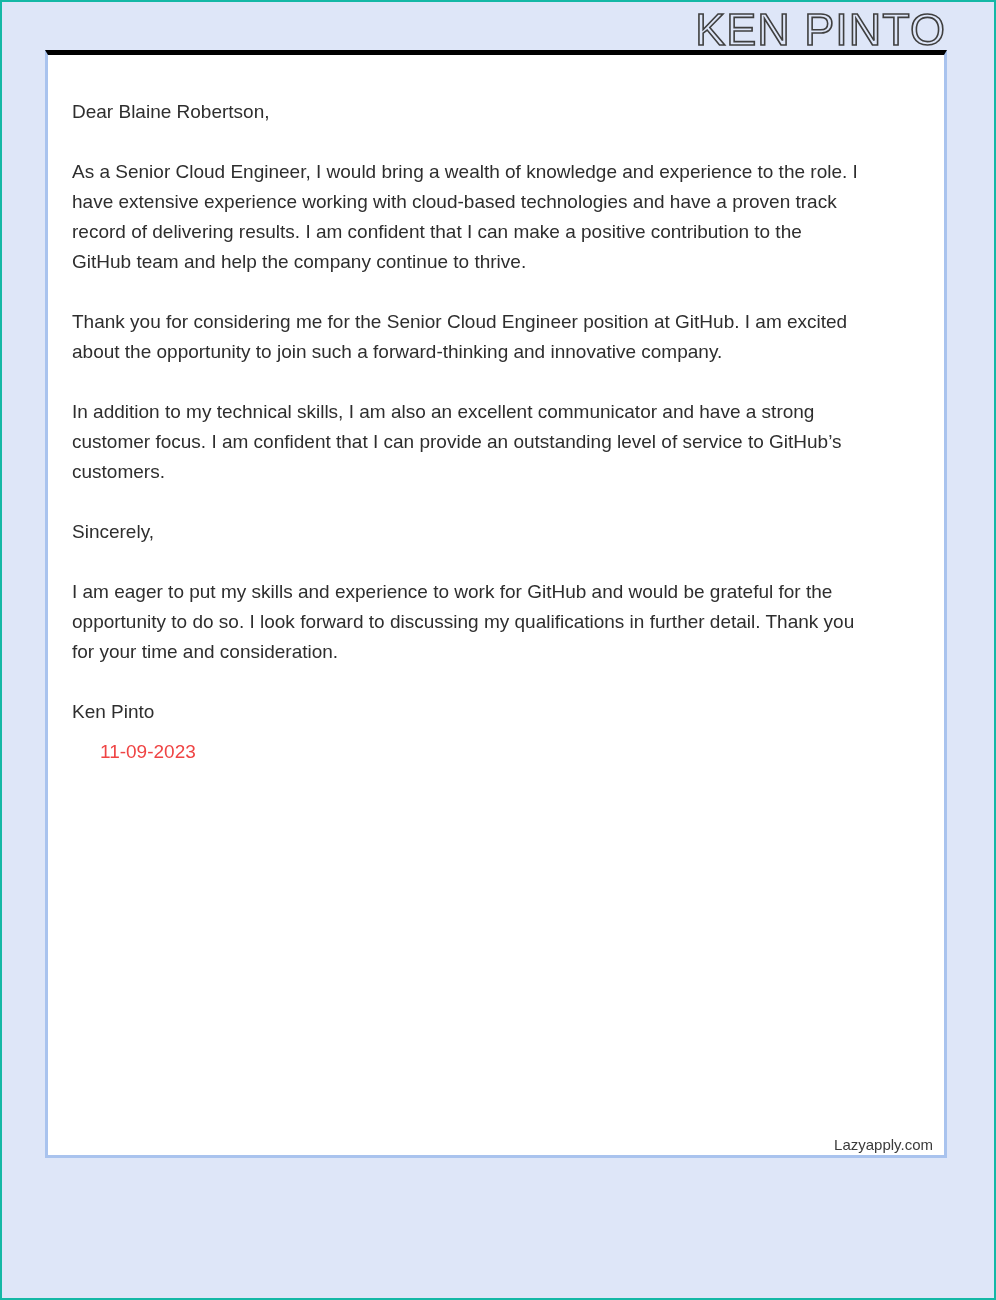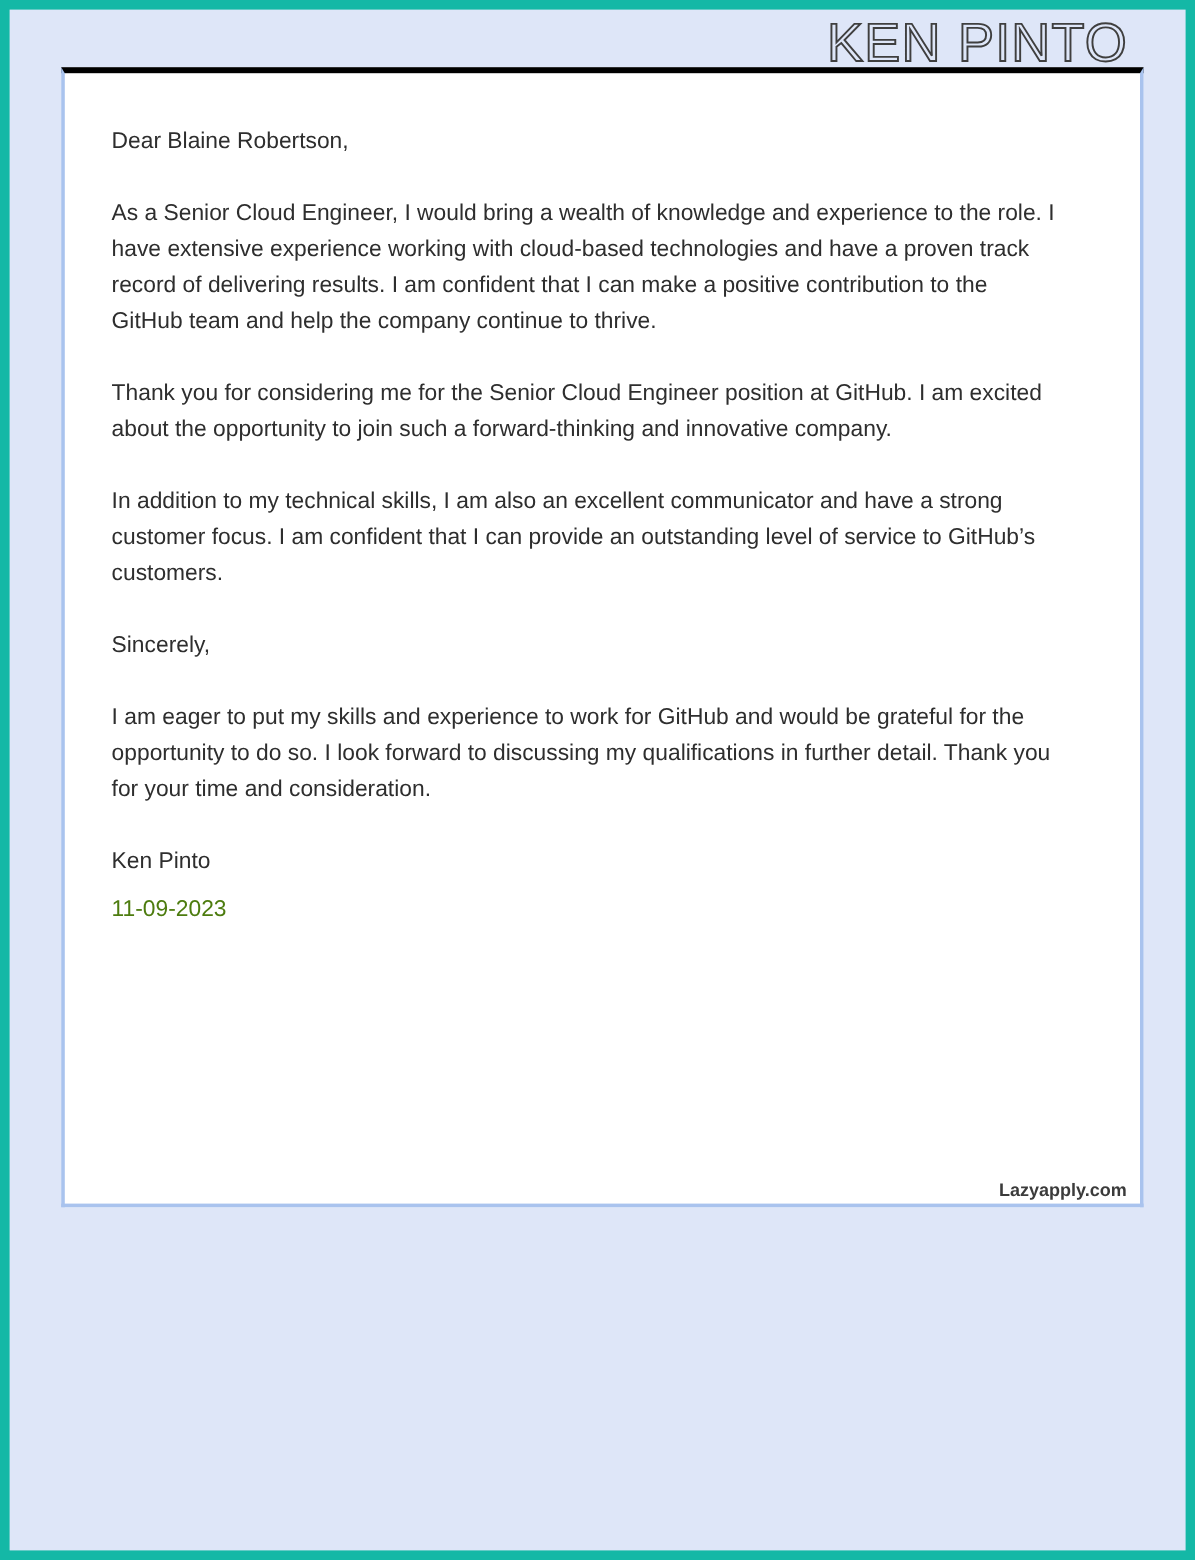--- a/index.html
+++ b/index.html
@@ -7,71 +7,71 @@
     padding: 0;
     background: #ffffff;
     font-family: "Liberation Sans", "DejaVu Sans", sans-serif;
   }
   .page {
     position: relative;
     width: 996px;
     height: 1300px;
     box-sizing: border-box;
     background: #dee6f8;
-    border: 8px solid #14b8a6;
+    border: 2px solid #14b8a6;
     overflow: hidden;
   }
   .header-name {
     position: absolute;
     top: 4px;
     right: 48px;
     font-size: 45px;
     line-height: 1.05;
     font-weight: 400;
     letter-spacing: 1px;
     color: transparent;
     -webkit-text-stroke: 1.6px #3f3f3f;
     white-space: nowrap;
   }
   .card {
     position: absolute;
     left: 43px;
     top: 48px;
     width: 902px;
-    height: 950px;
+    height: 1108px;
     box-sizing: border-box;
     background: #ffffff;
     border-top: 5px solid #000000;
     border-left: 3px solid #a9c3ee;
     border-right: 3px solid #a9c3ee;
     border-bottom: 3px solid #a9c3ee;
-    padding: 42px 50px 0 39px;
+    padding: 42px 50px 0 24px;
   }
   .card p {
     margin: 0 0 30px 0;
     width: 790px;
     font-size: 19px;
     line-height: 30px;
     color: #2e2e2e;
   }
   .card p.signature {
     margin-bottom: 10px;
   }
   .card p.date {
-    color: #4d7c0f;
+    color: #ef4444;
     cursor: pointer;
+    margin-left: 28px;
   }
   .footer-brand {
     position: absolute;
     right: 11px;
     bottom: 1px;
     font-size: 15px;
     line-height: 18px;
     color: #3b3b3b;
-    font-weight: bold;
   }
 </style>
 </head>
 <body>
 
 <div class="page">
   <div class="header-name">KEN PINTO</div>
 
   <div class="card">
     <p>Dear Blaine Robertson,</p>

